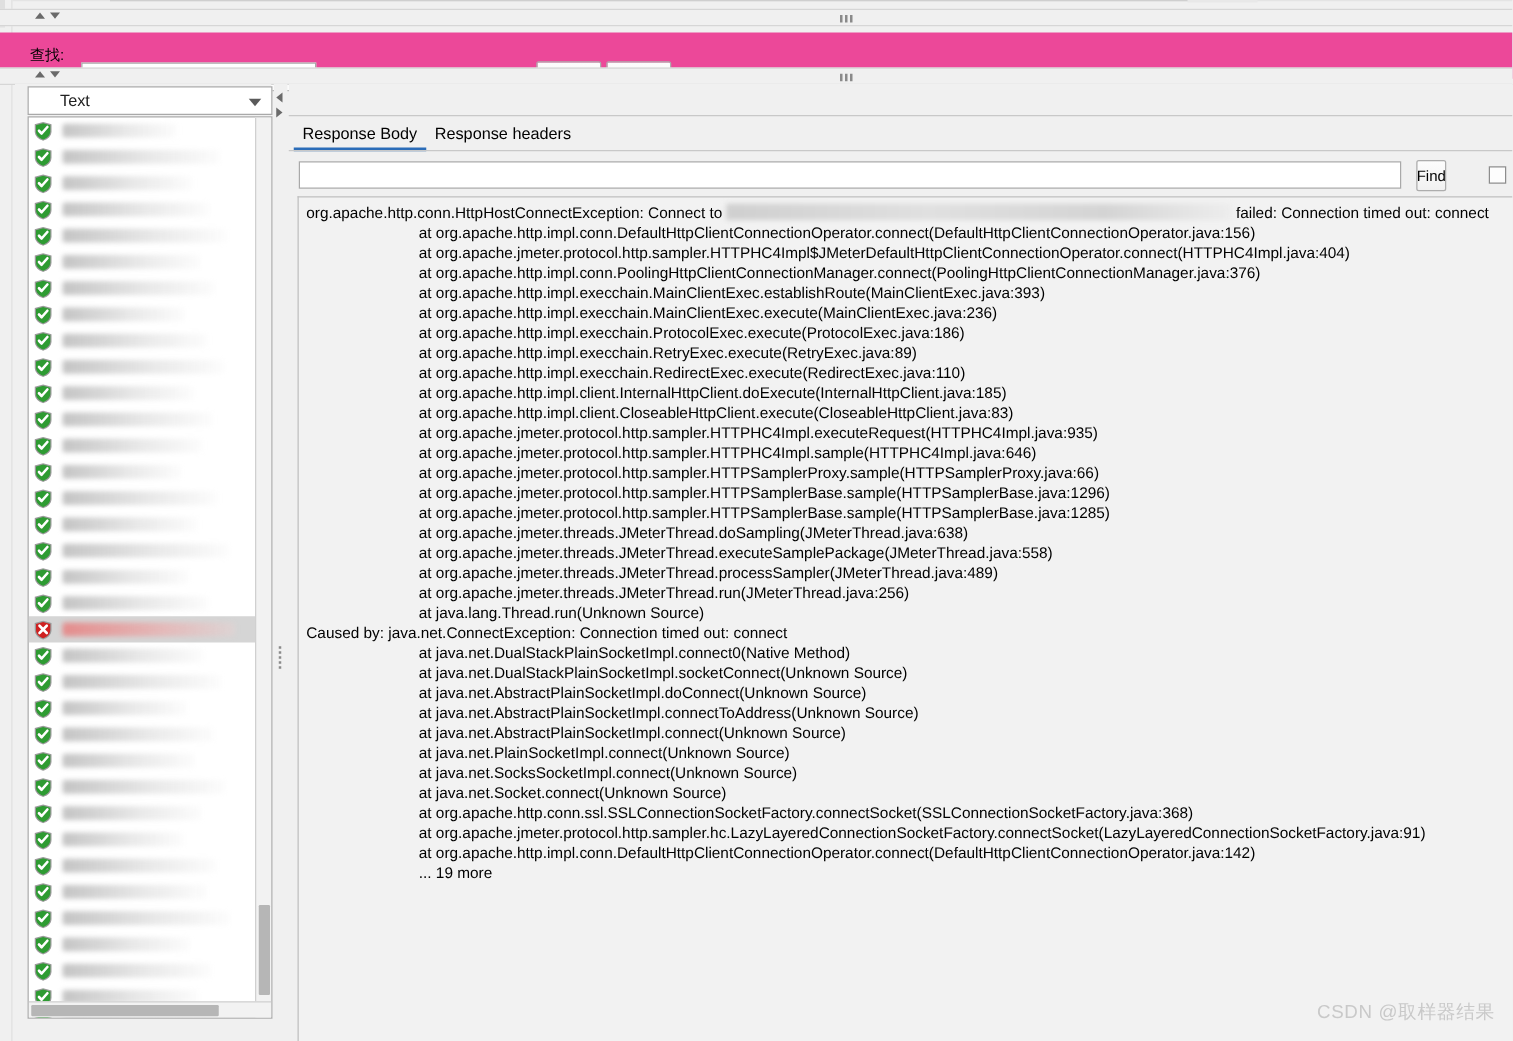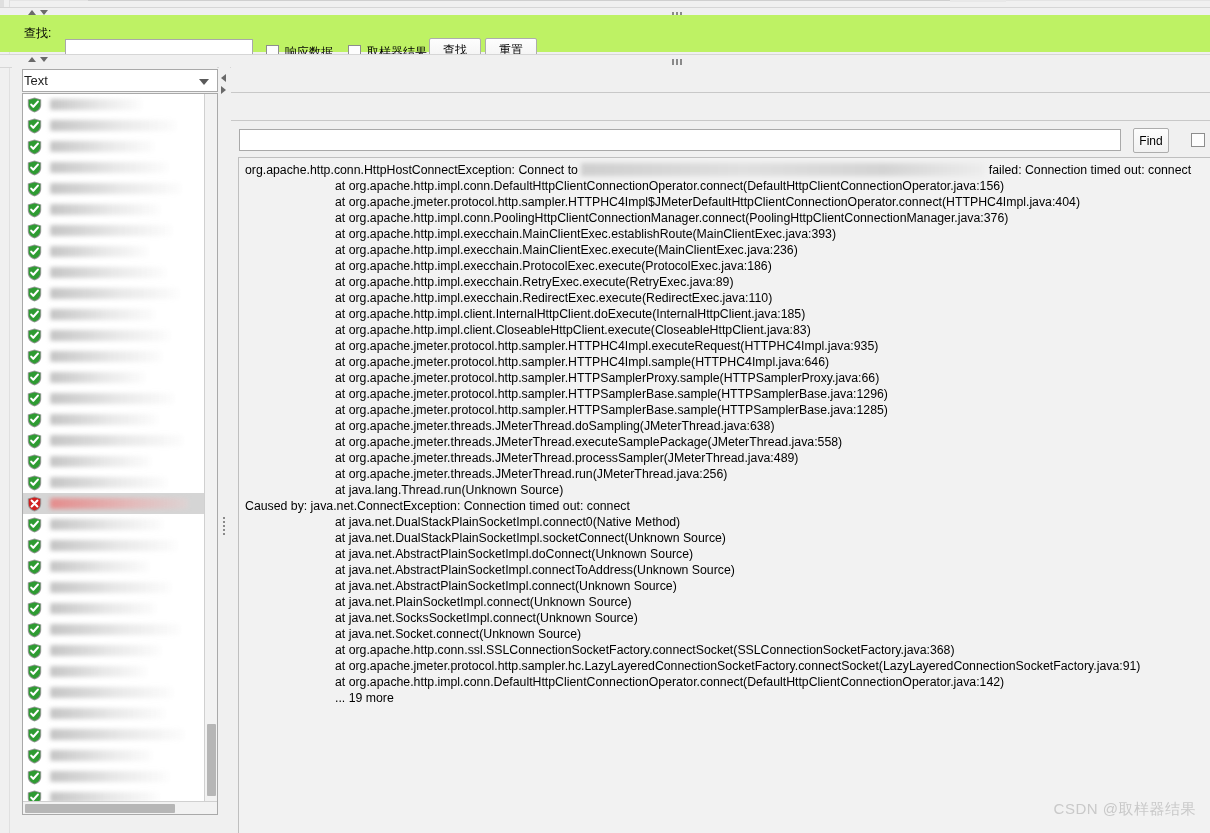--- a/index.html
+++ b/index.html
@@ -29,22 +29,22 @@
   .tri-up { border-left: 4px solid transparent; border-right: 4px solid transparent; border-bottom: 5px solid #6a6a6a; }
   .tri-down { border-left: 4px solid transparent; border-right: 4px solid transparent; border-top: 5px solid #6a6a6a; }
   .grip-h {
     position: absolute; left: 672px; top: 4px;
     display: flex; gap: 2px;
   }
   .grip-h i { display: block; width: 2px; height: 6px; background: #8a8a8a; }
 
   
   #findbar {
-    position: absolute; left: 0; top: 15px; width: 1210px; height: 37px;
-    background: #bef264;
+    position: absolute; left: 0; top: 26px; width: 1210px; height: 37px;
+    background: #ec4899;
   }
   .find-label {
     position: absolute; left: 24px; top: 10px;
     font-size: 12px; color: #000;
   }
   #find-input {
     position: absolute; left: 65px; top: 24px; width: 188px; height: 23px;
     border: 1px solid #a9a9a9; background: #fff;
     font-family: "Liberation Sans", sans-serif; font-size: 12px;
     padding: 0 4px;
@@ -66,21 +66,21 @@
   
   #leftpanel {
     position: absolute; left: 12px; top: 67px; width: 205px; height: 766px;
     background: #f0f0f0;
   }
   #type-combo {
     position: absolute; left: 10px; top: 2px; width: 196px; height: 23px;
     border: 1px solid #a9a9a9; background: #fff;
     display: flex; align-items: center;
   }
-  #type-combo .cval { margin-left: 1px; font-size: 13px; color: #222; }
+  #type-combo .cval { margin-left: 25px; font-size: 13px; color: #222; }
   #type-combo .carrow {
     position: absolute; right: 8px; top: 9px;
     width: 0; height: 0;
     border-left: 5px solid transparent; border-right: 5px solid transparent;
     border-top: 6px solid #5a5a5a;
   }
   #tree {
     position: absolute; left: 10px; top: 26px; width: 196px; height: 722px;
     border: 1px solid #a9a9a9; background: #fff; overflow: hidden;
   }
@@ -158,21 +158,21 @@
   #subtabs-rule {
     position: absolute; left: 0; top: 53px; width: 979px; height: 1px; background: #c8c8c8;
   }
 
   #search-row { position: absolute; left: 0; top: 56px; width: 979px; height: 34px; }
   #resp-search {
     position: absolute; left: 8px; top: 6px; width: 882px; height: 22px;
     border: 1px solid #a9a9a9; background: #fff;
     font-family: "Liberation Sans", sans-serif; font-size: 12px; padding: 0 4px;
   }
-  #find-btn { left: 902px; top: 5px; width: 36px; }
+  #find-btn { left: 902px; top: 5px; width: 24px; }
   .cbx-r { position: absolute; top: 10px; width: 14px; height: 14px; border: 1px solid #8d8d8d; background: #fdfdfd; }
 
   
   #bodywrap {
     position: absolute; left: 7px; top: 90px; width: 972px; height: 676px;
     border: 1px solid #bfbfbf; border-right: none; border-bottom: none;
     background: #f2f2f2; overflow: hidden;
   }
   #bodytext {
     position: absolute; left: 0; top: 0;
@@ -632,20 +632,24 @@
         <i></i>
         <i></i>
         <i></i>
     </span>
   </div>
 
   <div id="rightpanel">
 
     <div id="maintabs-rule"></div>
 
+    <div id="subtabs">
+        <div class="stab active">Response Body</div>
+        <div class="stab">Response headers</div>
+      </div>
     <div id="subtabs-rule"></div>
 
     <div id="search-row">
       <input id="resp-search" type="text" placeholder="" style="">
       <div class="btn" id="find-btn">Find</div>
       <span class="cbx-r" style="left:960px;"></span>
 
     </div>
 
     <div id="bodywrap">

